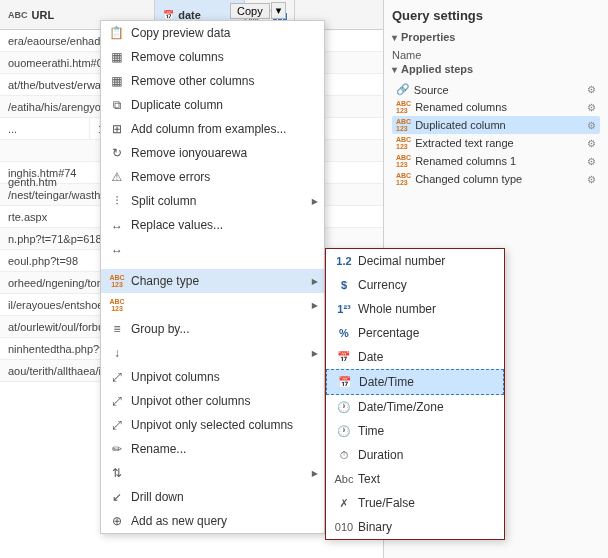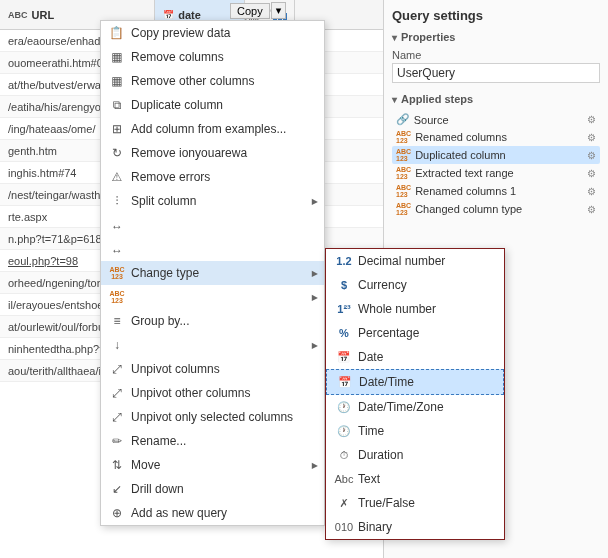--- a/index.html
+++ b/index.html
@@ -252,26 +252,25 @@
         <div class="td-cell" style="width: 155px;">at/the/butvest/erwayc</div>
         <div class="td-cell" style="width: 90px;">09:52:..</div>
         <div class="td-cell" style="width: 50px;"></div>
       </div>
       <div class="data-row">
         <div class="td-cell" style="width: 155px;">/eatiha/his/arengyou</div>
         <div class="td-cell" style="width: 90px;">20:34:..</div>
         <div class="td-cell" style="width: 50px;"></div>
       </div>
       <div class="data-row">
-        <div class="td-cell" style="width: 155px;">/ing/hateaas/ome/</div>
         <div class="td-cell" style="width: 90px;">...</div>
         <div class="td-cell" style="width: 50px;">123</div>
       </div>
       <div class="data-row">
-        <div class="td-cell" style="width: 155px;">genth.htm</div>
+        <div class="td-cell" style="width: 155px; margin-top: 31px;">genth.htm</div>
         <div class="td-cell" style="width: 90px;"></div>
         <div class="td-cell" style="width: 50px;"></div>
       </div>
       <div class="data-row">
         <div class="td-cell" style="width: 155px;">inghis.htm#74</div>
         <div class="td-cell" style="width: 90px;"></div>
         <div class="td-cell" style="width: 50px;"></div>
       </div>
       <div class="data-row">
         <div class="td-cell" style="width: 155px;">/nest/teingar/wasthth</div>
@@ -282,21 +281,21 @@
         <div class="td-cell" style="width: 155px;">rte.aspx</div>
         <div class="td-cell" style="width: 90px;"></div>
         <div class="td-cell" style="width: 50px;"></div>
       </div>
       <div class="data-row">
         <div class="td-cell" style="width: 155px;">n.php?t=71&amp;p=6180</div>
         <div class="td-cell" style="width: 90px;"></div>
         <div class="td-cell" style="width: 50px;"></div>
       </div>
       <div class="data-row">
-        <div class="td-cell" style="width: 155px; text-decoration: underline;">eoul.php?t=98</div>
+        <div class="td-cell" style="width: 155px;">eoul.php?t=98</div>
         <div class="td-cell" style="width: 90px;"></div>
         <div class="td-cell" style="width: 50px;"></div>
       </div>
       <div class="data-row">
         <div class="td-cell" style="width: 155px;">orheed/ngening/tono/</div>
         <div class="td-cell" style="width: 90px;"></div>
         <div class="td-cell" style="width: 50px;"></div>
       </div>
       <div class="data-row">
         <div class="td-cell" style="width: 155px;">il/erayoues/entshoes/</div>
@@ -323,21 +322,20 @@
 
 <div class="query-settings">
   <div class="qs-title">Query settings</div>
 
   <div class="qs-section-header">
     <span class="chevron">▾</span>
     <span>Properties</span>
   </div>
 
   <div class="qs-name-label">Name</div>
-  <div class="qs-name-value">UserQuery</div>
 
   <div class="qs-section-header">
     <span class="chevron">▾</span>
     <span>Applied steps</span>
   </div>
 
   <ul class="qs-steps-list" id="steps-list">
       <li class="qs-step-item">
         <span style="font-size: 11px;">🔗</span>
         <span>Source</span>
@@ -404,25 +402,26 @@
     <div class="menu-item">
       <span class="menu-icon" style="font-size: 12px;">⚠</span>
       <span class="menu-label">Remove errors</span>
     </div>
     <div class="menu-item has-submenu">
       <span class="menu-icon" style="font-size: 12px;">⫶</span>
       <span class="menu-label">Split column</span>
     </div>
     <div class="menu-item">
       <span class="menu-icon" style="font-size: 12px;">↔</span>
+      <span class="menu-label">Replace values...</span>
     </div>
     <div class="menu-item">
       <span class="menu-icon" style="font-size: 12px;">↔</span>
     </div>
-    <div class="menu-item has-submenu" style="background: rgb(216, 232, 248);">
+    <div class="menu-item has-submenu" style="background: rgb(216, 232, 248); margin-top: 8px;">
       <span class="menu-icon">
         <span style="font-size:7px;font-weight:bold;color:#d0701a;line-height:1;text-align:center">ABC<br>123</span>
       </span>
       <span class="menu-label">Change type</span>
     </div>
     <div class="menu-item has-submenu">
       <span class="menu-icon">
         <span style="font-size:7px;font-weight:bold;color:#d0701a;line-height:1;text-align:center">ABC<br>123</span>
       </span>
     </div>
@@ -444,21 +443,20 @@
     <div class="menu-item">
       <span class="menu-icon" style="font-size: 12px;">⤢</span>
       <span class="menu-label">Unpivot only selected columns</span>
     </div>
     <div class="menu-item">
       <span class="menu-icon" style="font-size: 12px;">✏</span>
       <span class="menu-label">Rename...</span>
     </div>
     <div class="menu-item has-submenu">
       <span class="menu-icon" style="font-size: 12px;">⇅</span>
-      <span class="menu-label">Move</span>
     </div>
     <div class="menu-item">
       <span class="menu-icon" style="font-size: 12px;">↙</span>
       <span class="menu-label">Drill down</span>
     </div>
     <div class="menu-item">
       <span class="menu-icon" style="font-size: 12px;">⊕</span>
       <span class="menu-label">Add as new query</span>
     </div>
   </div>

